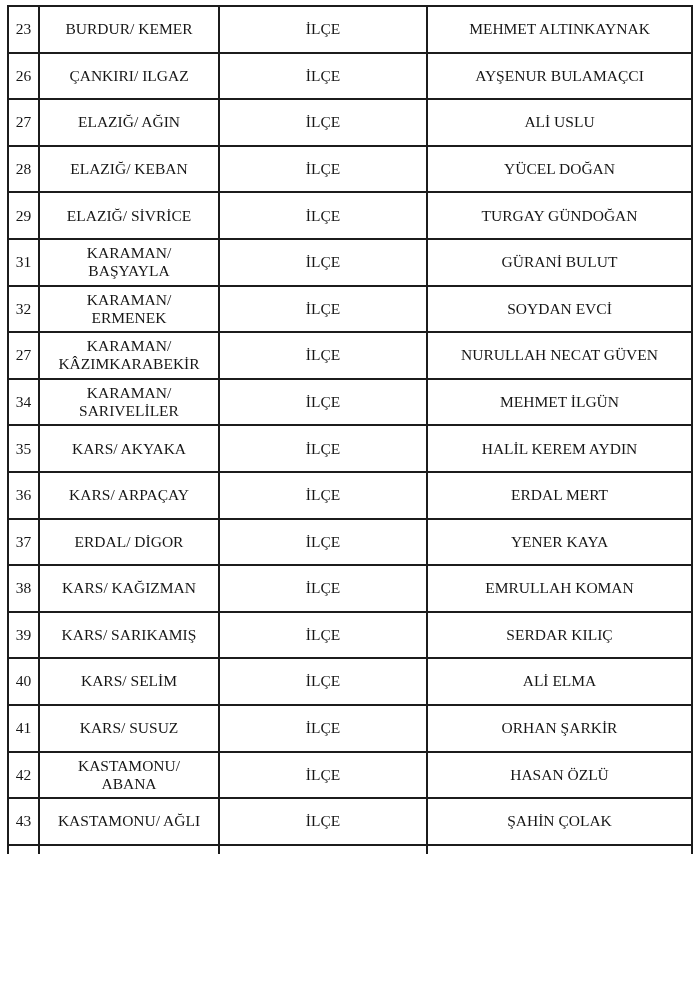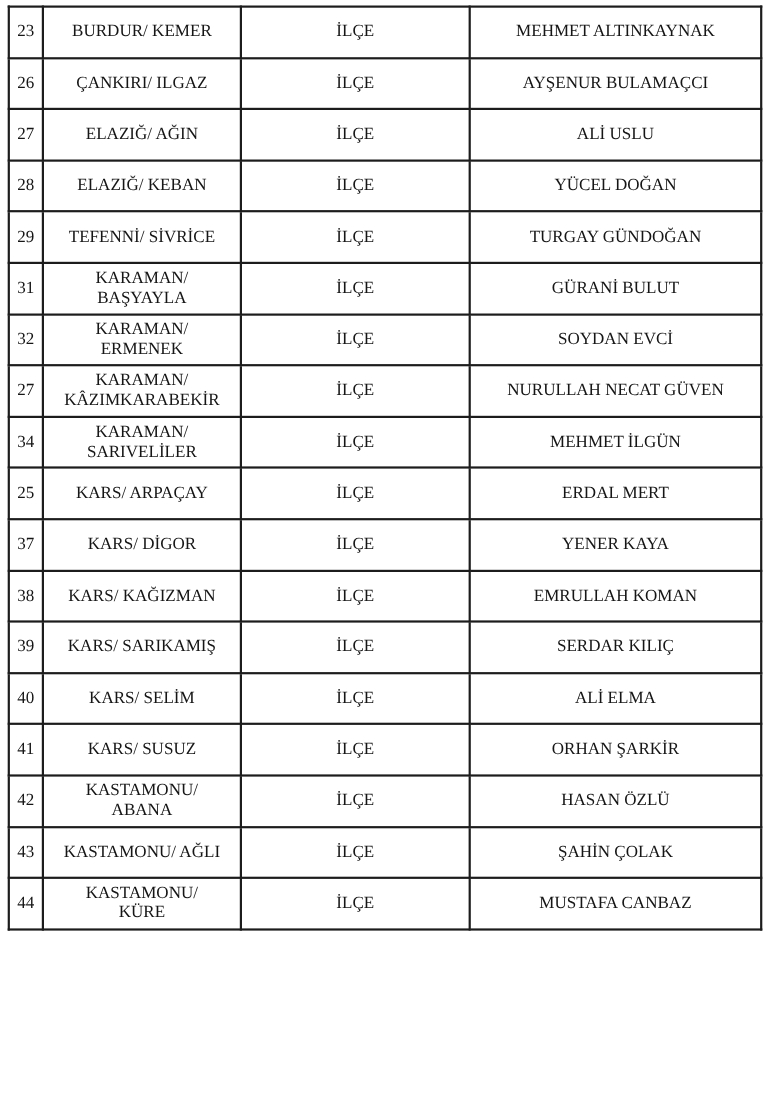--- a/index.html
+++ b/index.html
@@ -80,21 +80,21 @@
 
     <tr>
       <td class="cell-no">28</td>
       <td class="cell-district">ELAZIĞ/ KEBAN</td>
       <td class="cell-type">İLÇE</td>
       <td class="cell-name">YÜCEL DOĞAN</td>
     </tr>
 
     <tr>
       <td class="cell-no">29</td>
-      <td class="cell-district">TEFENNİ/ SİVRİCE</td>
+      <td class="cell-district">ELAZIĞ/ SİVRİCE</td>
       <td class="cell-type">İLÇE</td>
       <td class="cell-name">TURGAY GÜNDOĞAN</td>
     </tr>
 
 
     <tr>
       <td class="cell-no">31</td>
       <td class="cell-district">KARAMAN/
 BAŞYAYLA</td>
       <td class="cell-type">İLÇE</td>
@@ -118,31 +118,37 @@
     </tr>
 
     <tr>
       <td class="cell-no">34</td>
       <td class="cell-district">KARAMAN/
 SARIVELİLER</td>
       <td class="cell-type">İLÇE</td>
       <td class="cell-name">MEHMET İLGÜN</td>
     </tr>
 
-
-    <tr>
-      <td class="cell-no">25</td>
+    <tr>
+      <td class="cell-no">35</td>
+      <td class="cell-district">KARS/ AKYAKA</td>
+      <td class="cell-type">İLÇE</td>
+      <td class="cell-name">HALİL KEREM AYDIN</td>
+    </tr>
+
+    <tr>
+      <td class="cell-no">36</td>
       <td class="cell-district">KARS/ ARPAÇAY</td>
       <td class="cell-type">İLÇE</td>
       <td class="cell-name">ERDAL MERT</td>
     </tr>
 
     <tr>
       <td class="cell-no">37</td>
-      <td class="cell-district">KARS/ DİGOR</td>
+      <td class="cell-district">ERDAL/ DİGOR</td>
       <td class="cell-type">İLÇE</td>
       <td class="cell-name">YENER KAYA</td>
     </tr>
 
     <tr>
       <td class="cell-no">38</td>
       <td class="cell-district">KARS/ KAĞIZMAN</td>
       <td class="cell-type">İLÇE</td>
       <td class="cell-name">EMRULLAH KOMAN</td>
     </tr>

